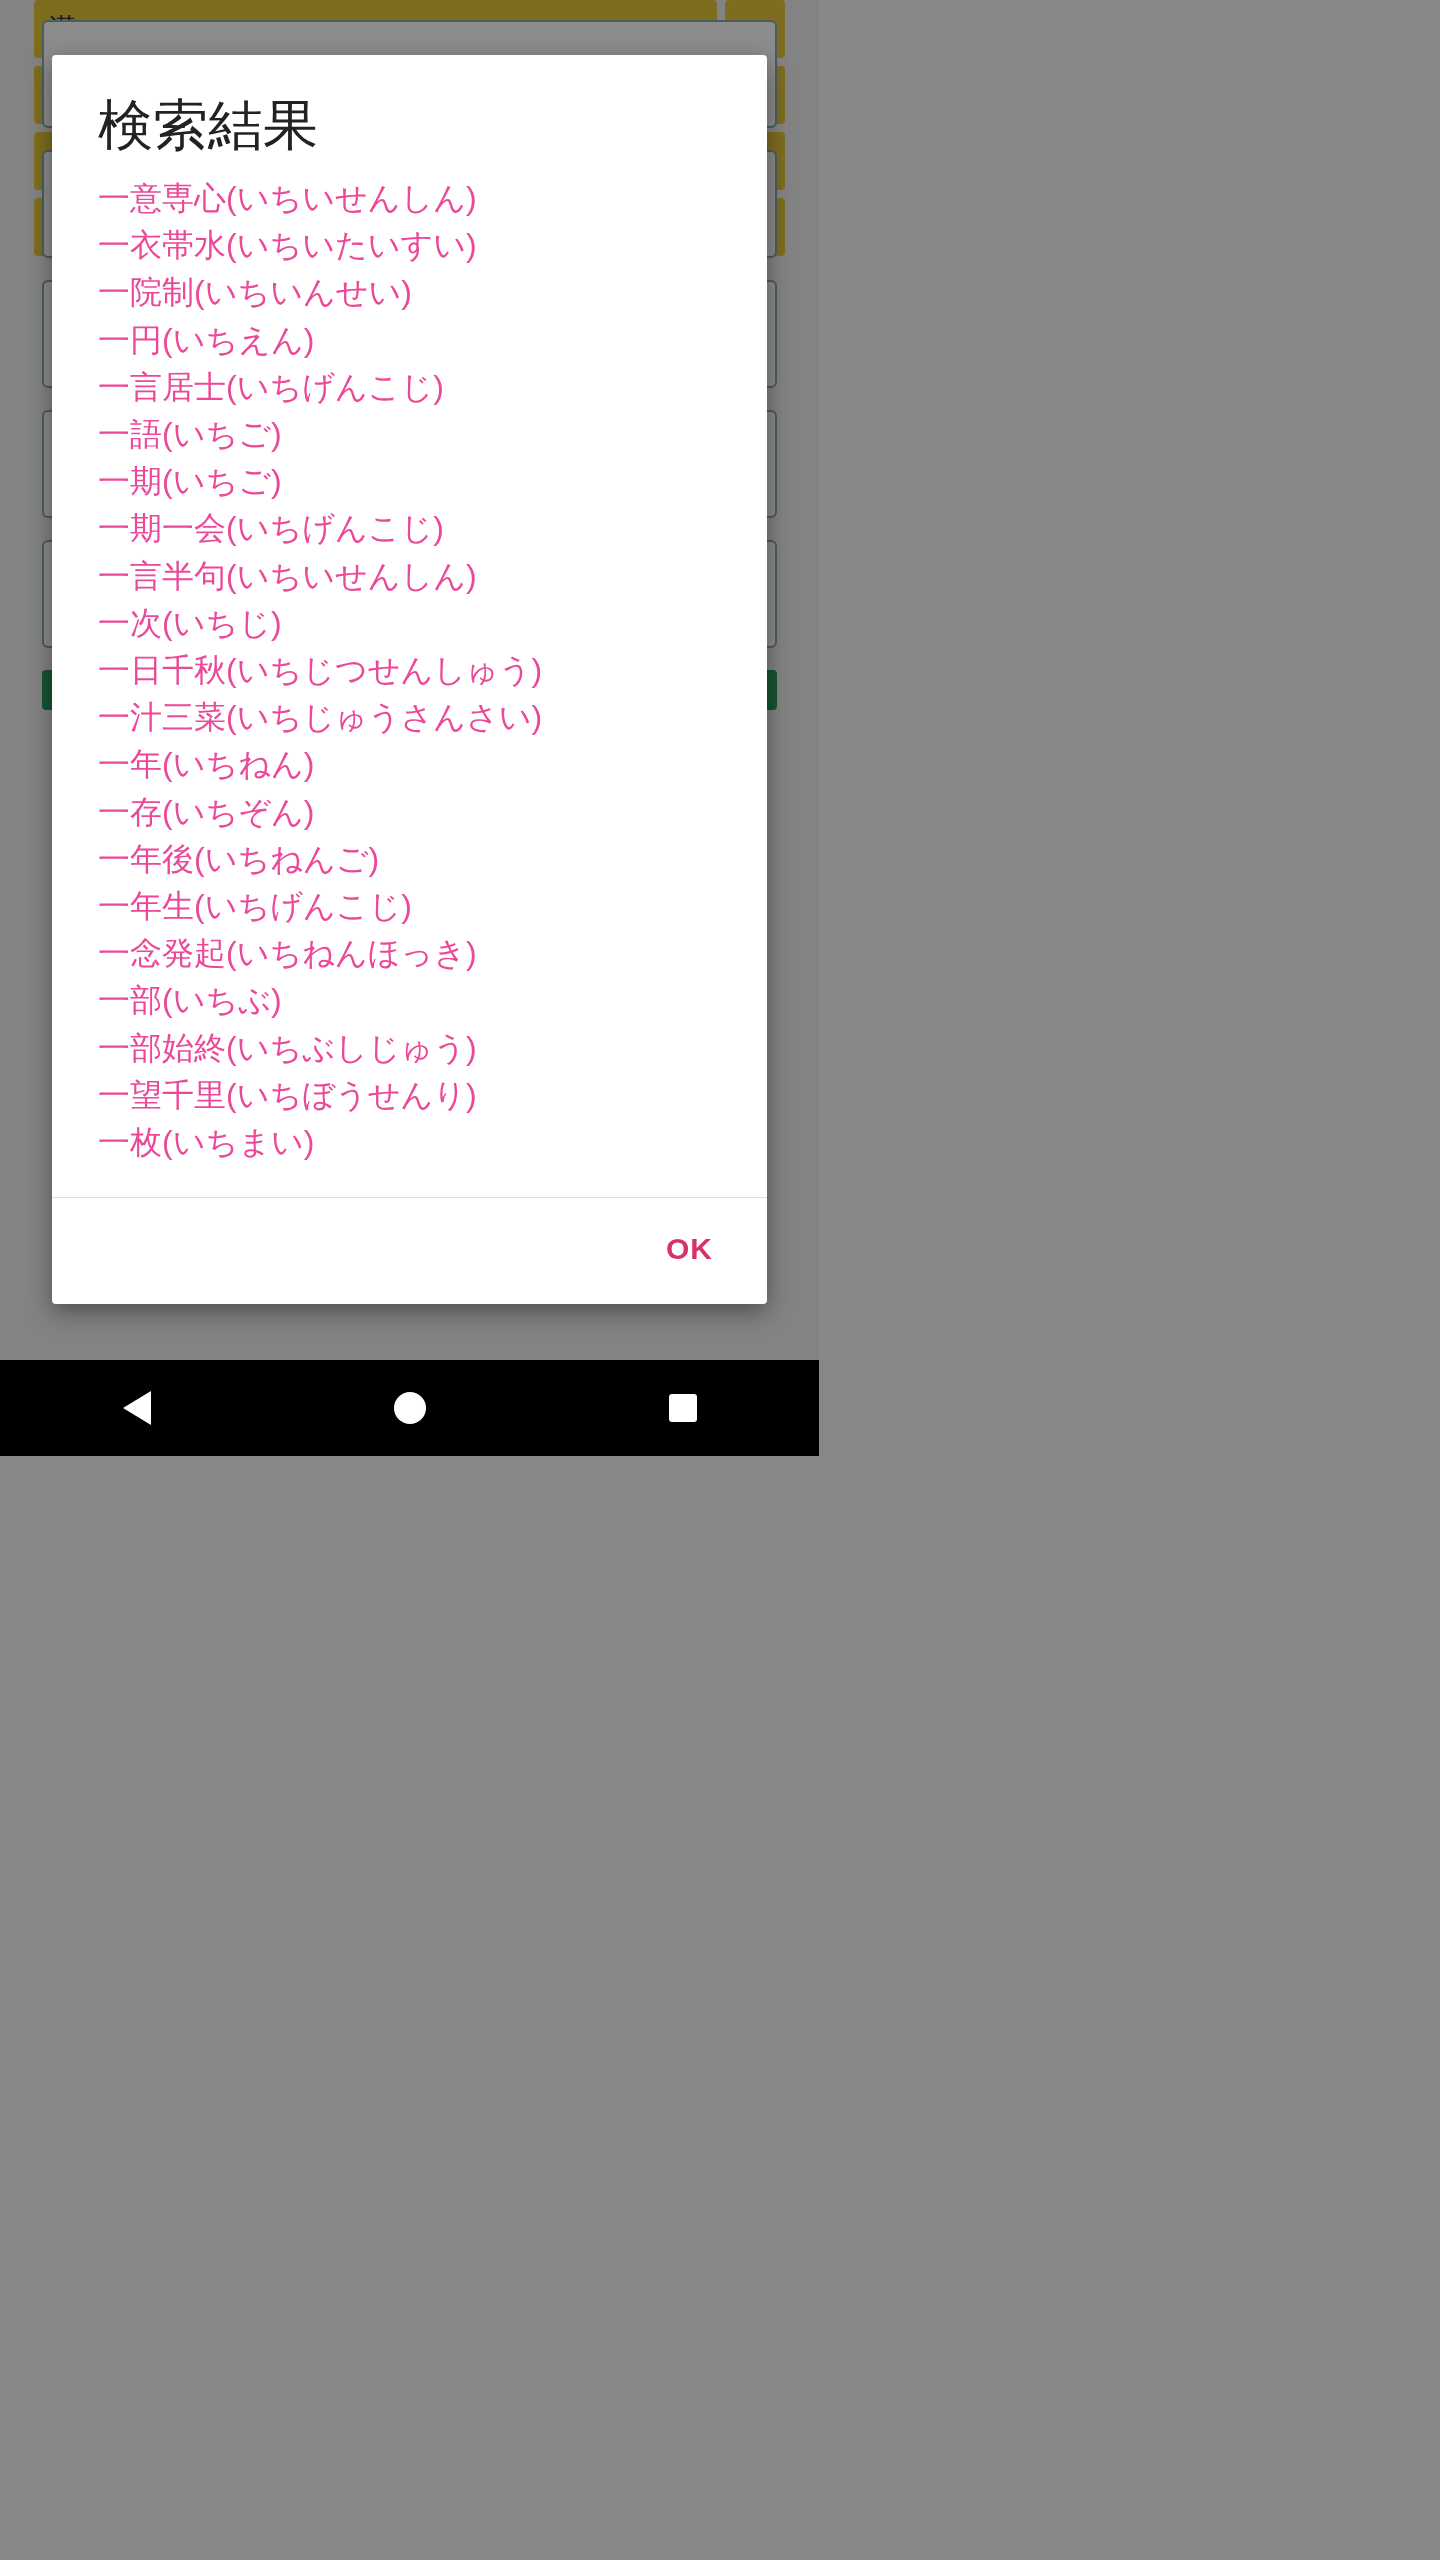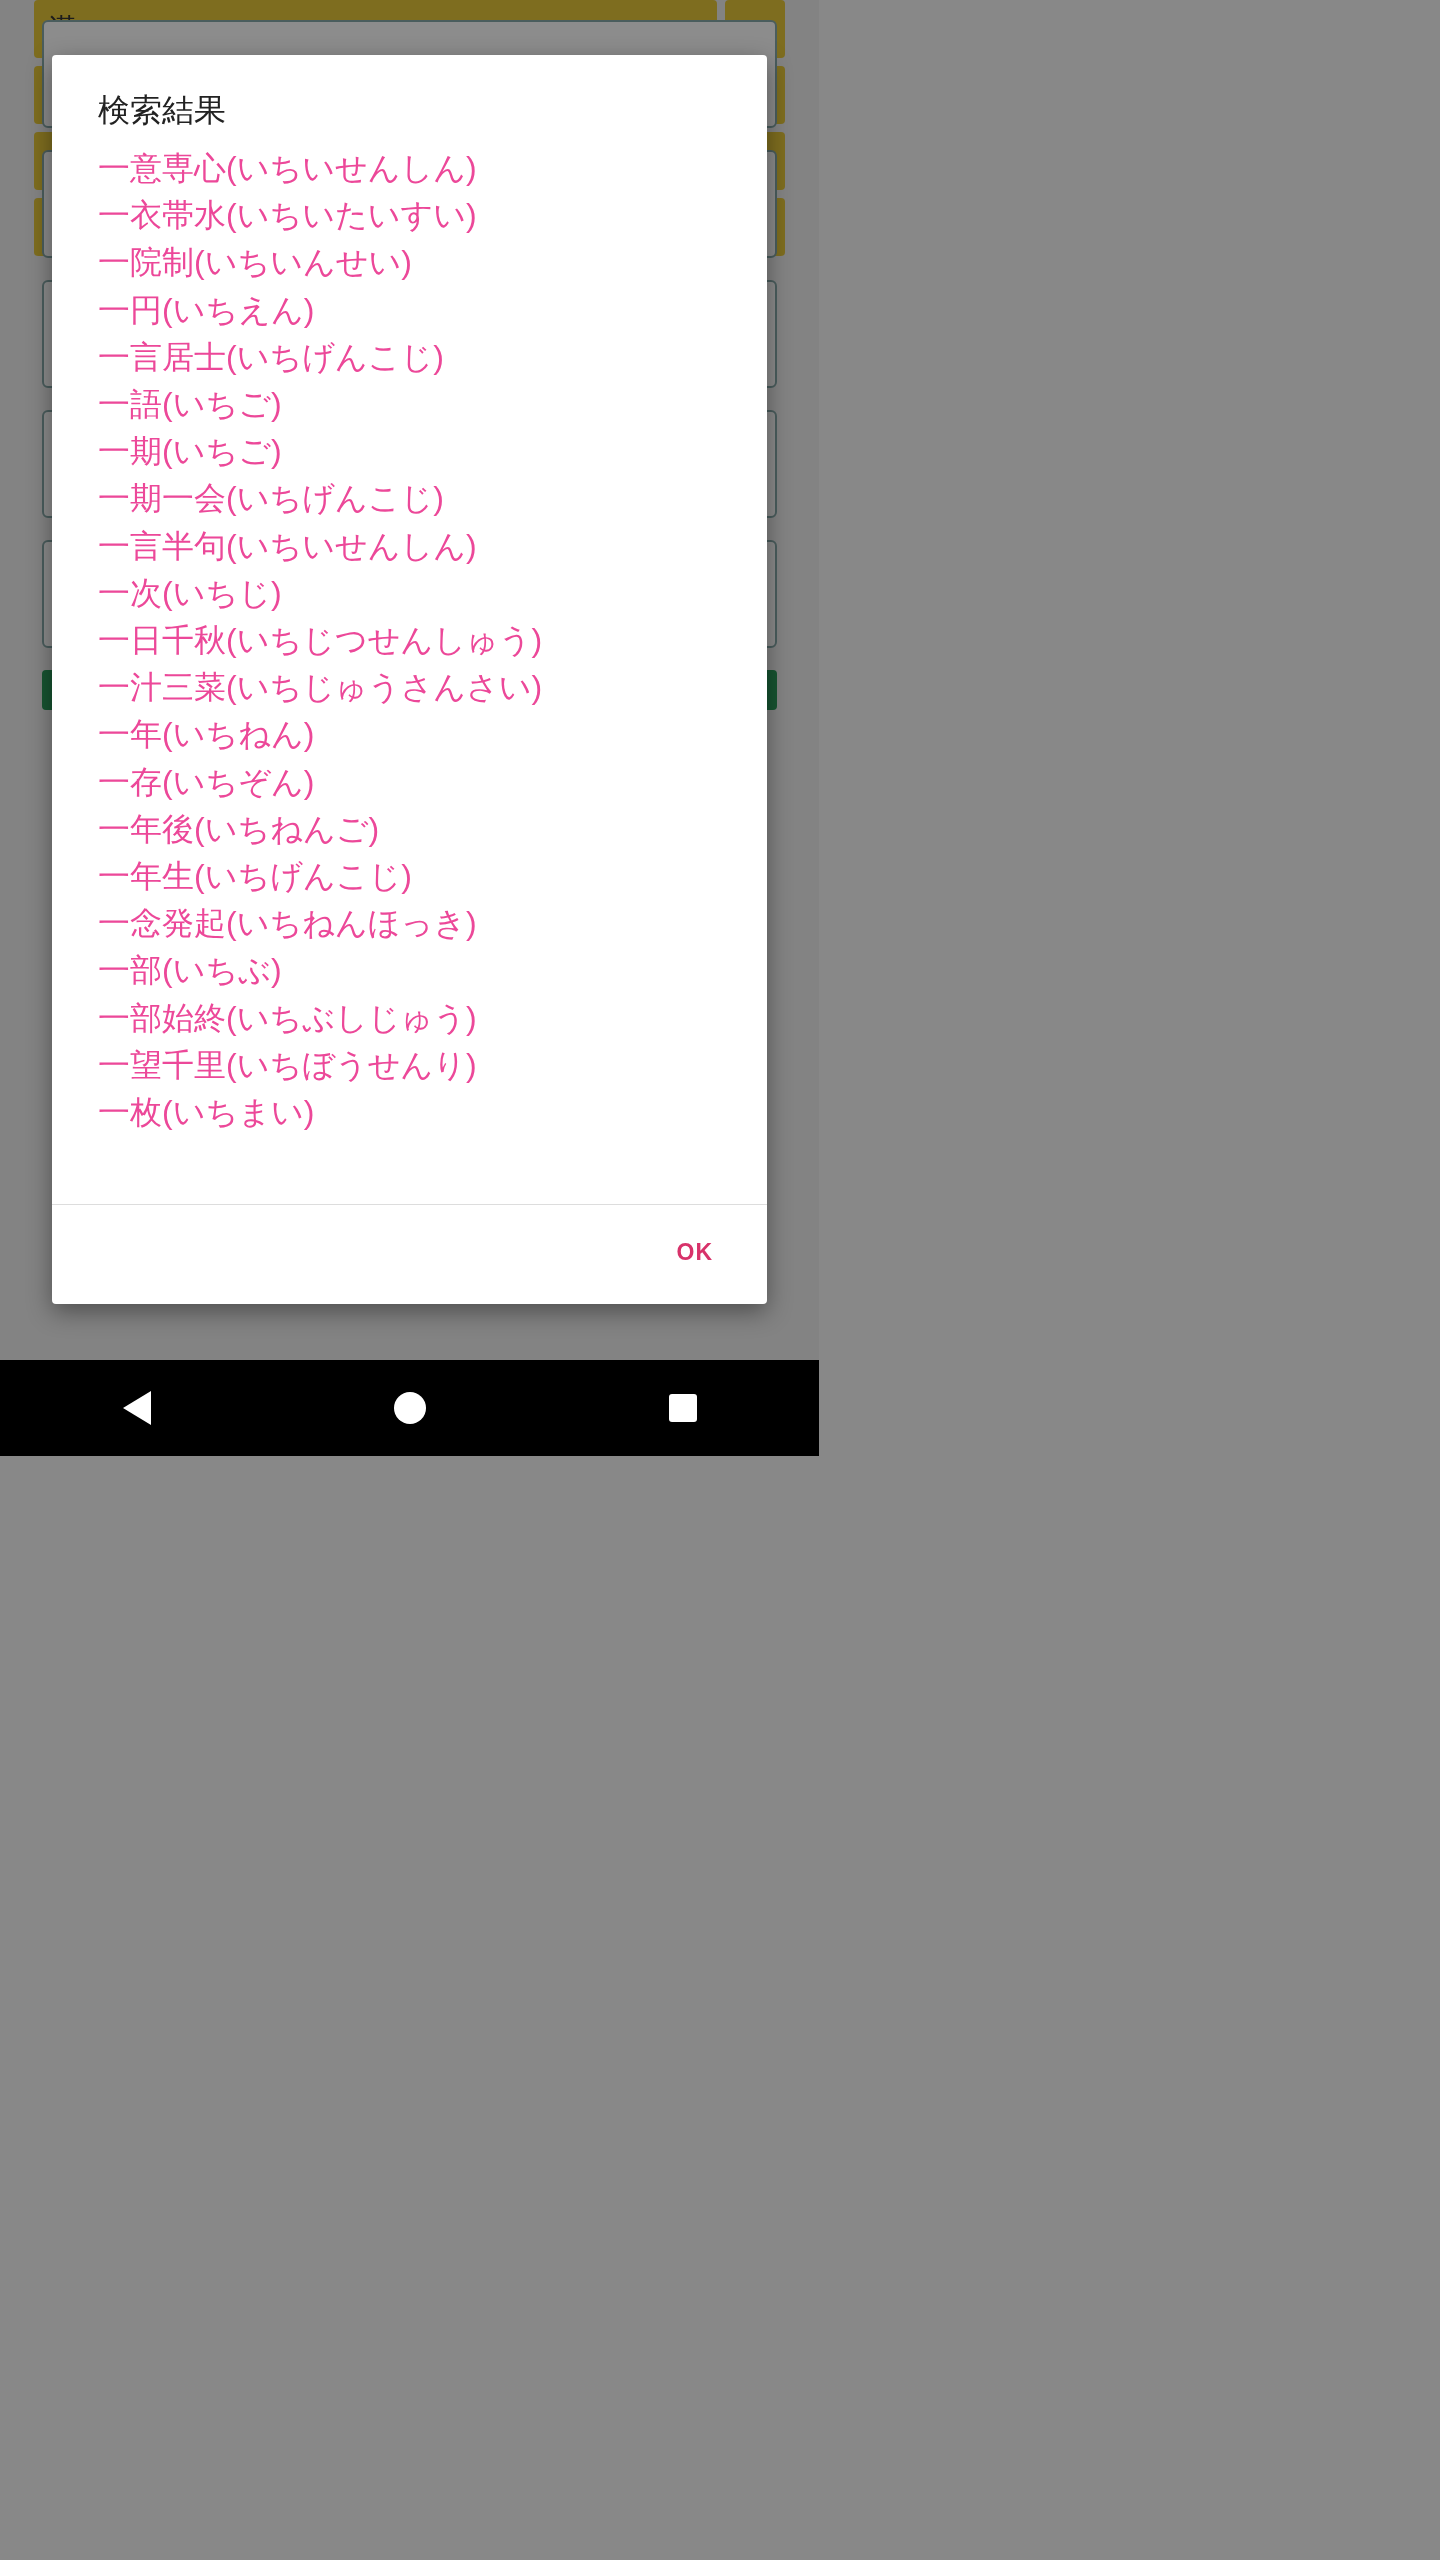--- a/index.html
+++ b/index.html
@@ -23,21 +23,21 @@
     position: absolute;
     left: 52px; right: 52px; top: 55px;
     background: #fff;
     border-radius: 4px;
     box-shadow: 0 8px 24px rgba(0,0,0,.4);
     display: flex; flex-direction: column;
     height: 1249px;
   }
   .dialog-title {
     padding: 34px 28px 6px 46px;
-    font-size: 32px;
+    font-size: 55px;
     color: #222;
     font-weight: 400;
   }
   .dialog-body {
     padding: 6px 46px 8px 46px;
     flex: 1;
     overflow: hidden;
     border-bottom: 1px solid #ddd;
   }
   .result-item {
@@ -48,21 +48,21 @@
   }
   .dialog-actions {
     display: flex;
     justify-content: flex-end;
     padding: 20px 30px 24px 30px;
   }
   .ok-btn {
     background: none;
     border: none;
     color: #d8326a;
-    font-size: 23px;
+    font-size: 30px;
     font-weight: 600;
     letter-spacing: 1px;
     padding: 14px 24px;
     cursor: pointer;
   }
 
   .navbar { position: absolute; left: 0; right: 0; bottom: 0; height: 96px; background: #000; display: flex; justify-content: space-around; align-items: center; }
   .nav-icon { width: 40px; height: 40px; display: flex; align-items: center; justify-content: center; }
   .tri { width: 0; height: 0; border-top: 17px solid transparent; border-bottom: 17px solid transparent; border-right: 28px solid #fff; }
   .circ { width: 32px; height: 32px; border-radius: 50%; background: #fff; }

